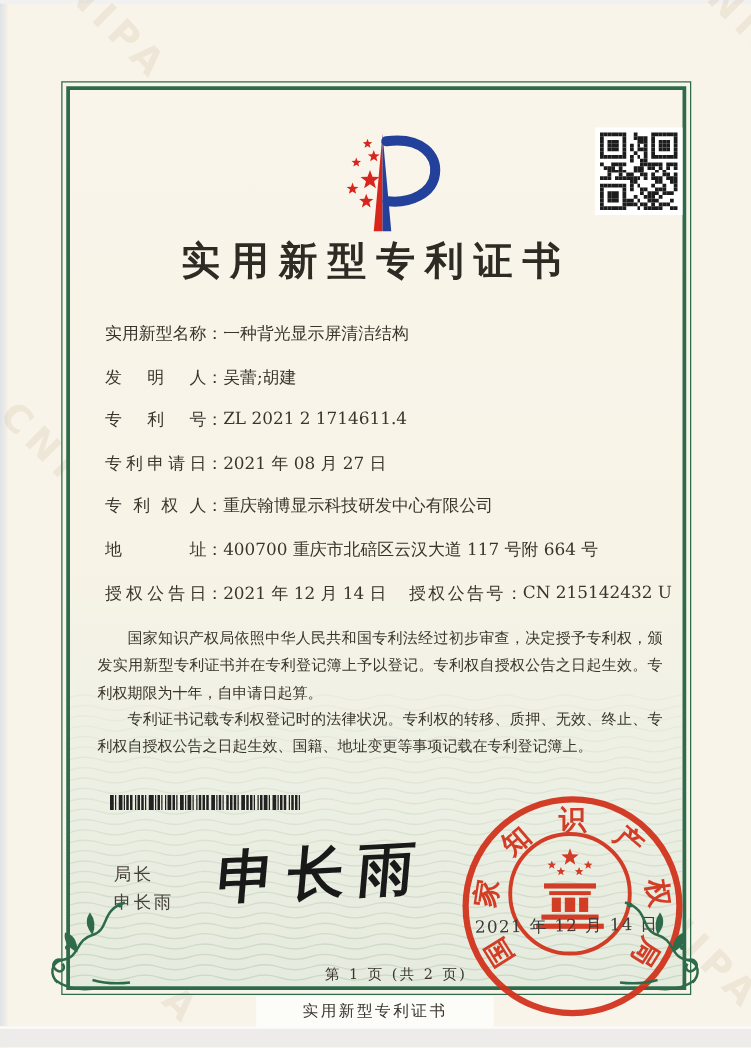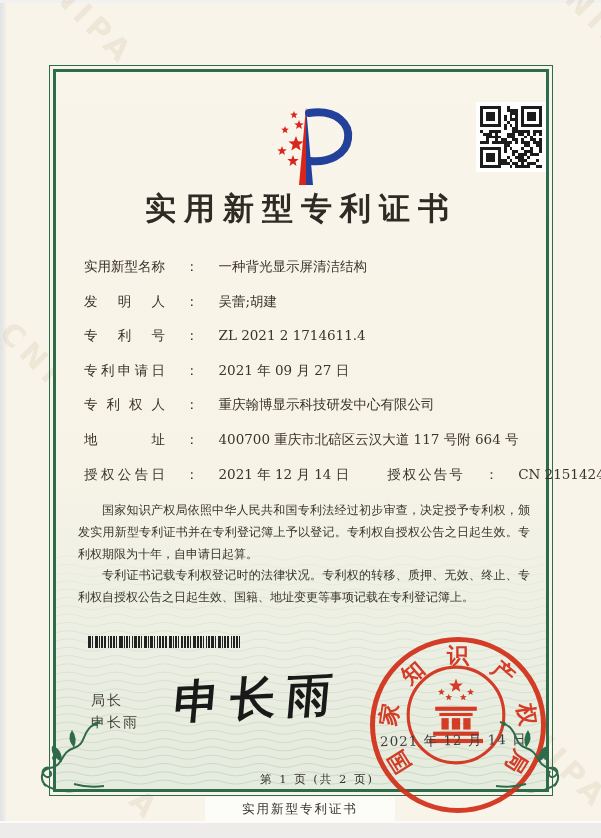--- a/index.html
+++ b/index.html
@@ -32,21 +32,21 @@
     padding:4px;box-sizing:border-box;z-index:3;}
   .qr-grid{display:grid;grid-template-columns:repeat(21,1fr);grid-template-rows:repeat(21,1fr);
     width:62px;height:62px;}
   .qr-grid div{width:100%;height:100%;}
   .qm{background:#1c1c1c;}
 
   .title{position:absolute;left:0;top:116px;width:490px;text-align:center;font-size:31px;
     font-weight:700;letter-spacing:8px;color:#2e2a24;z-index:3;}
 
   .fields{position:absolute;left:28px;top:186px;width:440px;z-index:3;font-size:13.5px;color:#3a352c;}
-  .frow{display:flex;align-items:flex-start;height:34.6px;gap:20px;}
+  .frow{display:flex;align-items:flex-start;height:34.6px;}
   .lbl{display:inline-block;width:6em;text-align:justify;text-align-last:justify;flex:none;}
   .colon{flex:none;}
   .val{flex:none;white-space:nowrap;}
   .lbl2{flex:none;letter-spacing:2px;margin-left:18px;}
 
   .paras{position:absolute;left:22px;top:428px;width:452px;z-index:3;
     font-size:12px;line-height:1.82;color:#3a352c;text-align:justify;}
   .paras p{margin:0;text-indent:2em;}
 
   .barcode{position:absolute;left:32px;top:564px;width:158px;height:12px;display:flex;z-index:3;}
@@ -594,21 +594,21 @@
           <span class="val">吴蕾;胡建</span>
       </div>
       <div class="frow">
         <span class="lbl">专利号</span>
           <span class="colon">：</span>
           <span class="val">ZL 2021 2 1714611.4</span>
       </div>
       <div class="frow">
         <span class="lbl">专利申请日</span>
           <span class="colon">：</span>
-          <span class="val">2021 年 09 月 27 日</span>
+          <span class="val">2021 年 08 月 27 日</span>
       </div>
       <div class="frow">
         <span class="lbl">专利权人</span>
           <span class="colon">：</span>
           <span class="val">重庆翰博显示科技研发中心有限公司</span>
       </div>
       <div class="frow">
         <span class="lbl">地址</span>
           <span class="colon">：</span>
           <span class="val">400700 重庆市北碚区云汉大道 117 号附 664 号</span>

